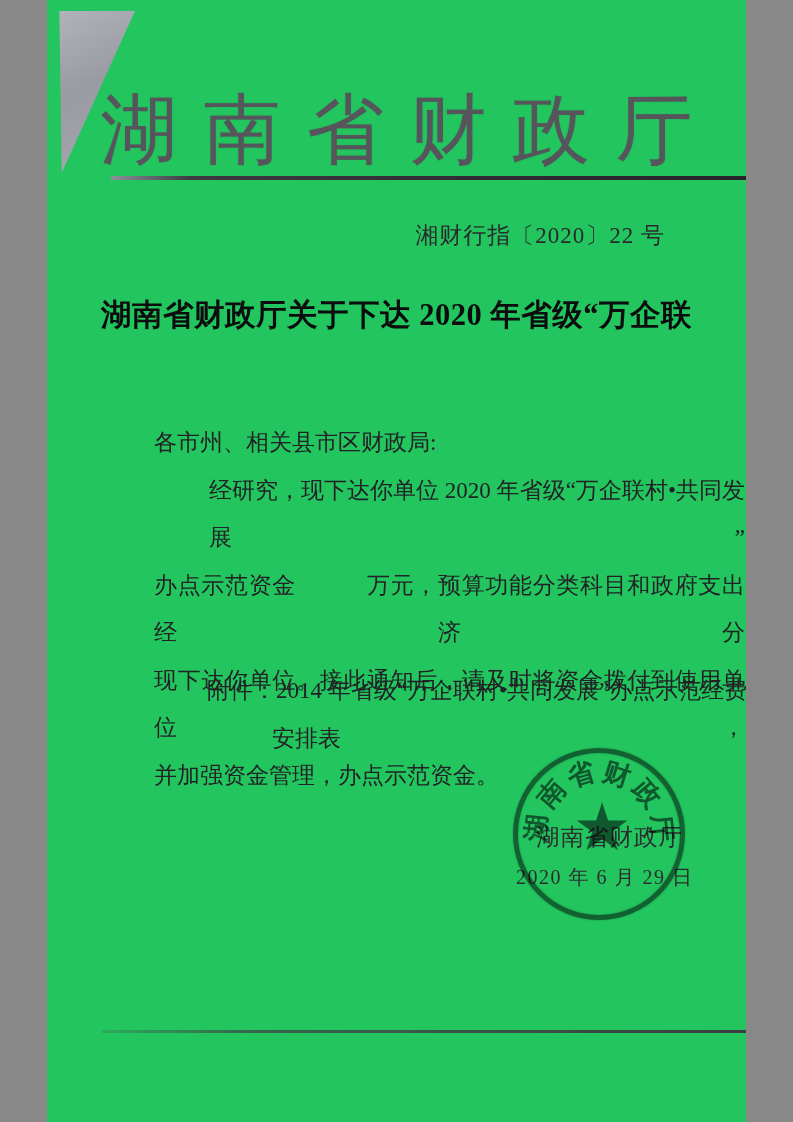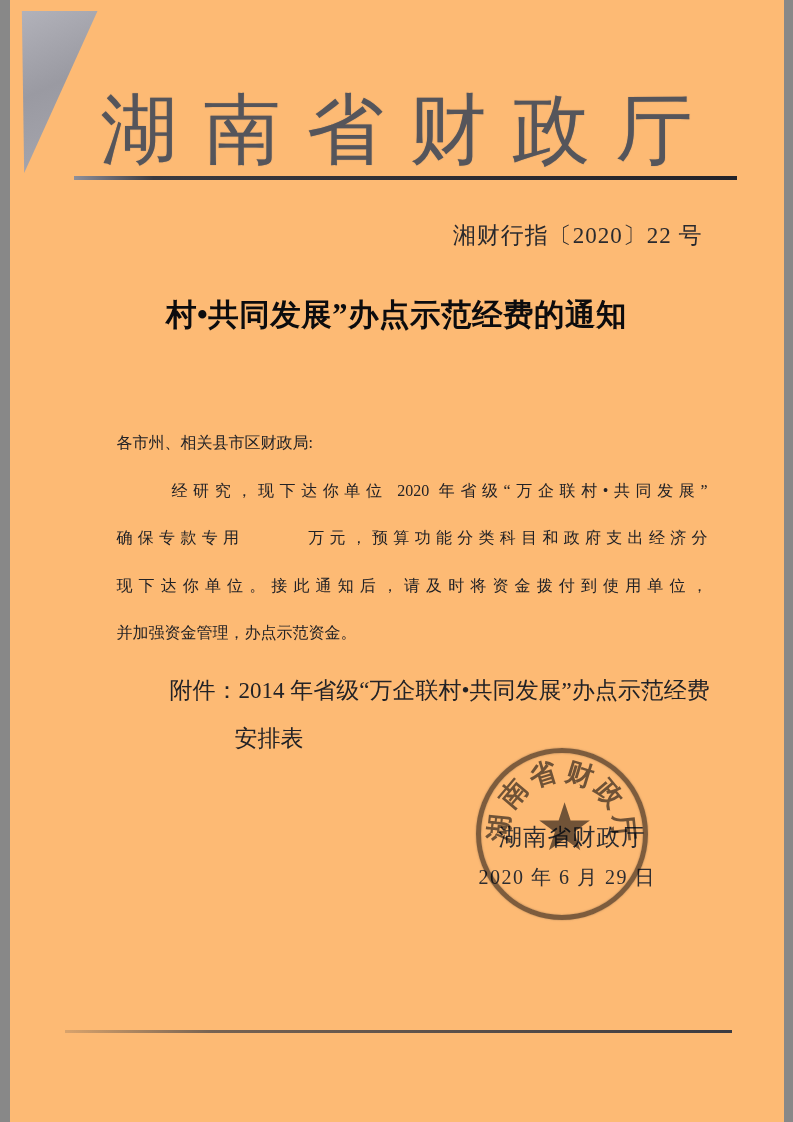--- a/index.html
+++ b/index.html
@@ -1,20 +1,20 @@
 <!DOCTYPE html>
 <html><head>
 <meta charset="utf-8">
 <style>
   html,body{margin:0;padding:0;background:#888;}
   .page{
     position:relative;
-    width:774px;height:1122px;
+    width:699px;height:1122px;
     margin:0 auto;
-    background:#fdba74;
+    background:#22c55e;
     overflow:hidden;
     font-family:"Liberation Serif","DejaVu Serif",serif;
   }
   
   .corner-fold{
     position:absolute;left:10px;top:11px;width:78px;height:162px;
     clip-path:polygon(3% 0,100% 0,6% 100%);
     background:linear-gradient(155deg,#b2b2ba 0%,#9a9aa2 45%,#a8a8b0 100%);
   }
   
@@ -39,21 +39,21 @@
   
   .title{
     position:absolute;left:0;right:0;top:295px;
     text-align:center;font-weight:bold;
     font-size:30.5px;line-height:41px;
     color:#0c0c0e;letter-spacing:.5px;white-space:nowrap;
   }
   
   .body{
     position:absolute;left:107px;top:419px;width:591px;
-    font-size:16px;line-height:47.5px;color:#222226;
+    font-size:23px;line-height:47.5px;color:#222226;
   }
   .body .line{white-space:nowrap;}
   .body .fill{white-space:normal;text-align:justify;text-align-last:justify;}
   .body .indent{padding-left:55px;}
   .attach{
     position:absolute;left:107px;top:667px;width:620px;
     font-size:23px;line-height:47.5px;color:#222226;
   }
   .attach .a1{padding-left:53px;white-space:nowrap;}
   .attach .a2{padding-left:118px;white-space:nowrap;}
@@ -98,27 +98,27 @@
 
   <div class="corner-fold"></div>
 
   <div class="agency">湖南省财政厅</div>
 
   <div class="header-rule"></div>
 
   <div class="doc-number">湘财行指〔2020〕22 号</div>
 
   <div class="title">
-    <div>村•共同发展”办点示范经费的通知</div>
+    <div>湖南省财政厅关于下达 2020 年省级“万企联</div>
   </div>
 
   <div class="body">
     <div class="line">各市州、相关县市区财政局:</div>
     <div class="fill indent">经研究，现下达你单位 2020 年省级“万企联村•共同发展”</div>
-    <div class="fill">确保专款专用　　　万元，预算功能分类科目和政府支出经济分</div>
+    <div class="fill">办点示范资金　　　万元，预算功能分类科目和政府支出经济分</div>
     <div class="fill">现下达你单位。接此通知后，请及时将资金拨付到使用单位，</div>
     <div class="line">并加强资金管理，办点示范资金。</div>
   </div>
 
   <div class="attach">
     <div class="a1">附件：2014 年省级“万企联村•共同发展”办点示范经费</div>
     <div class="a2">安排表</div>
   </div>
 
   <div class="sig-org">湖南省财政厅</div>

